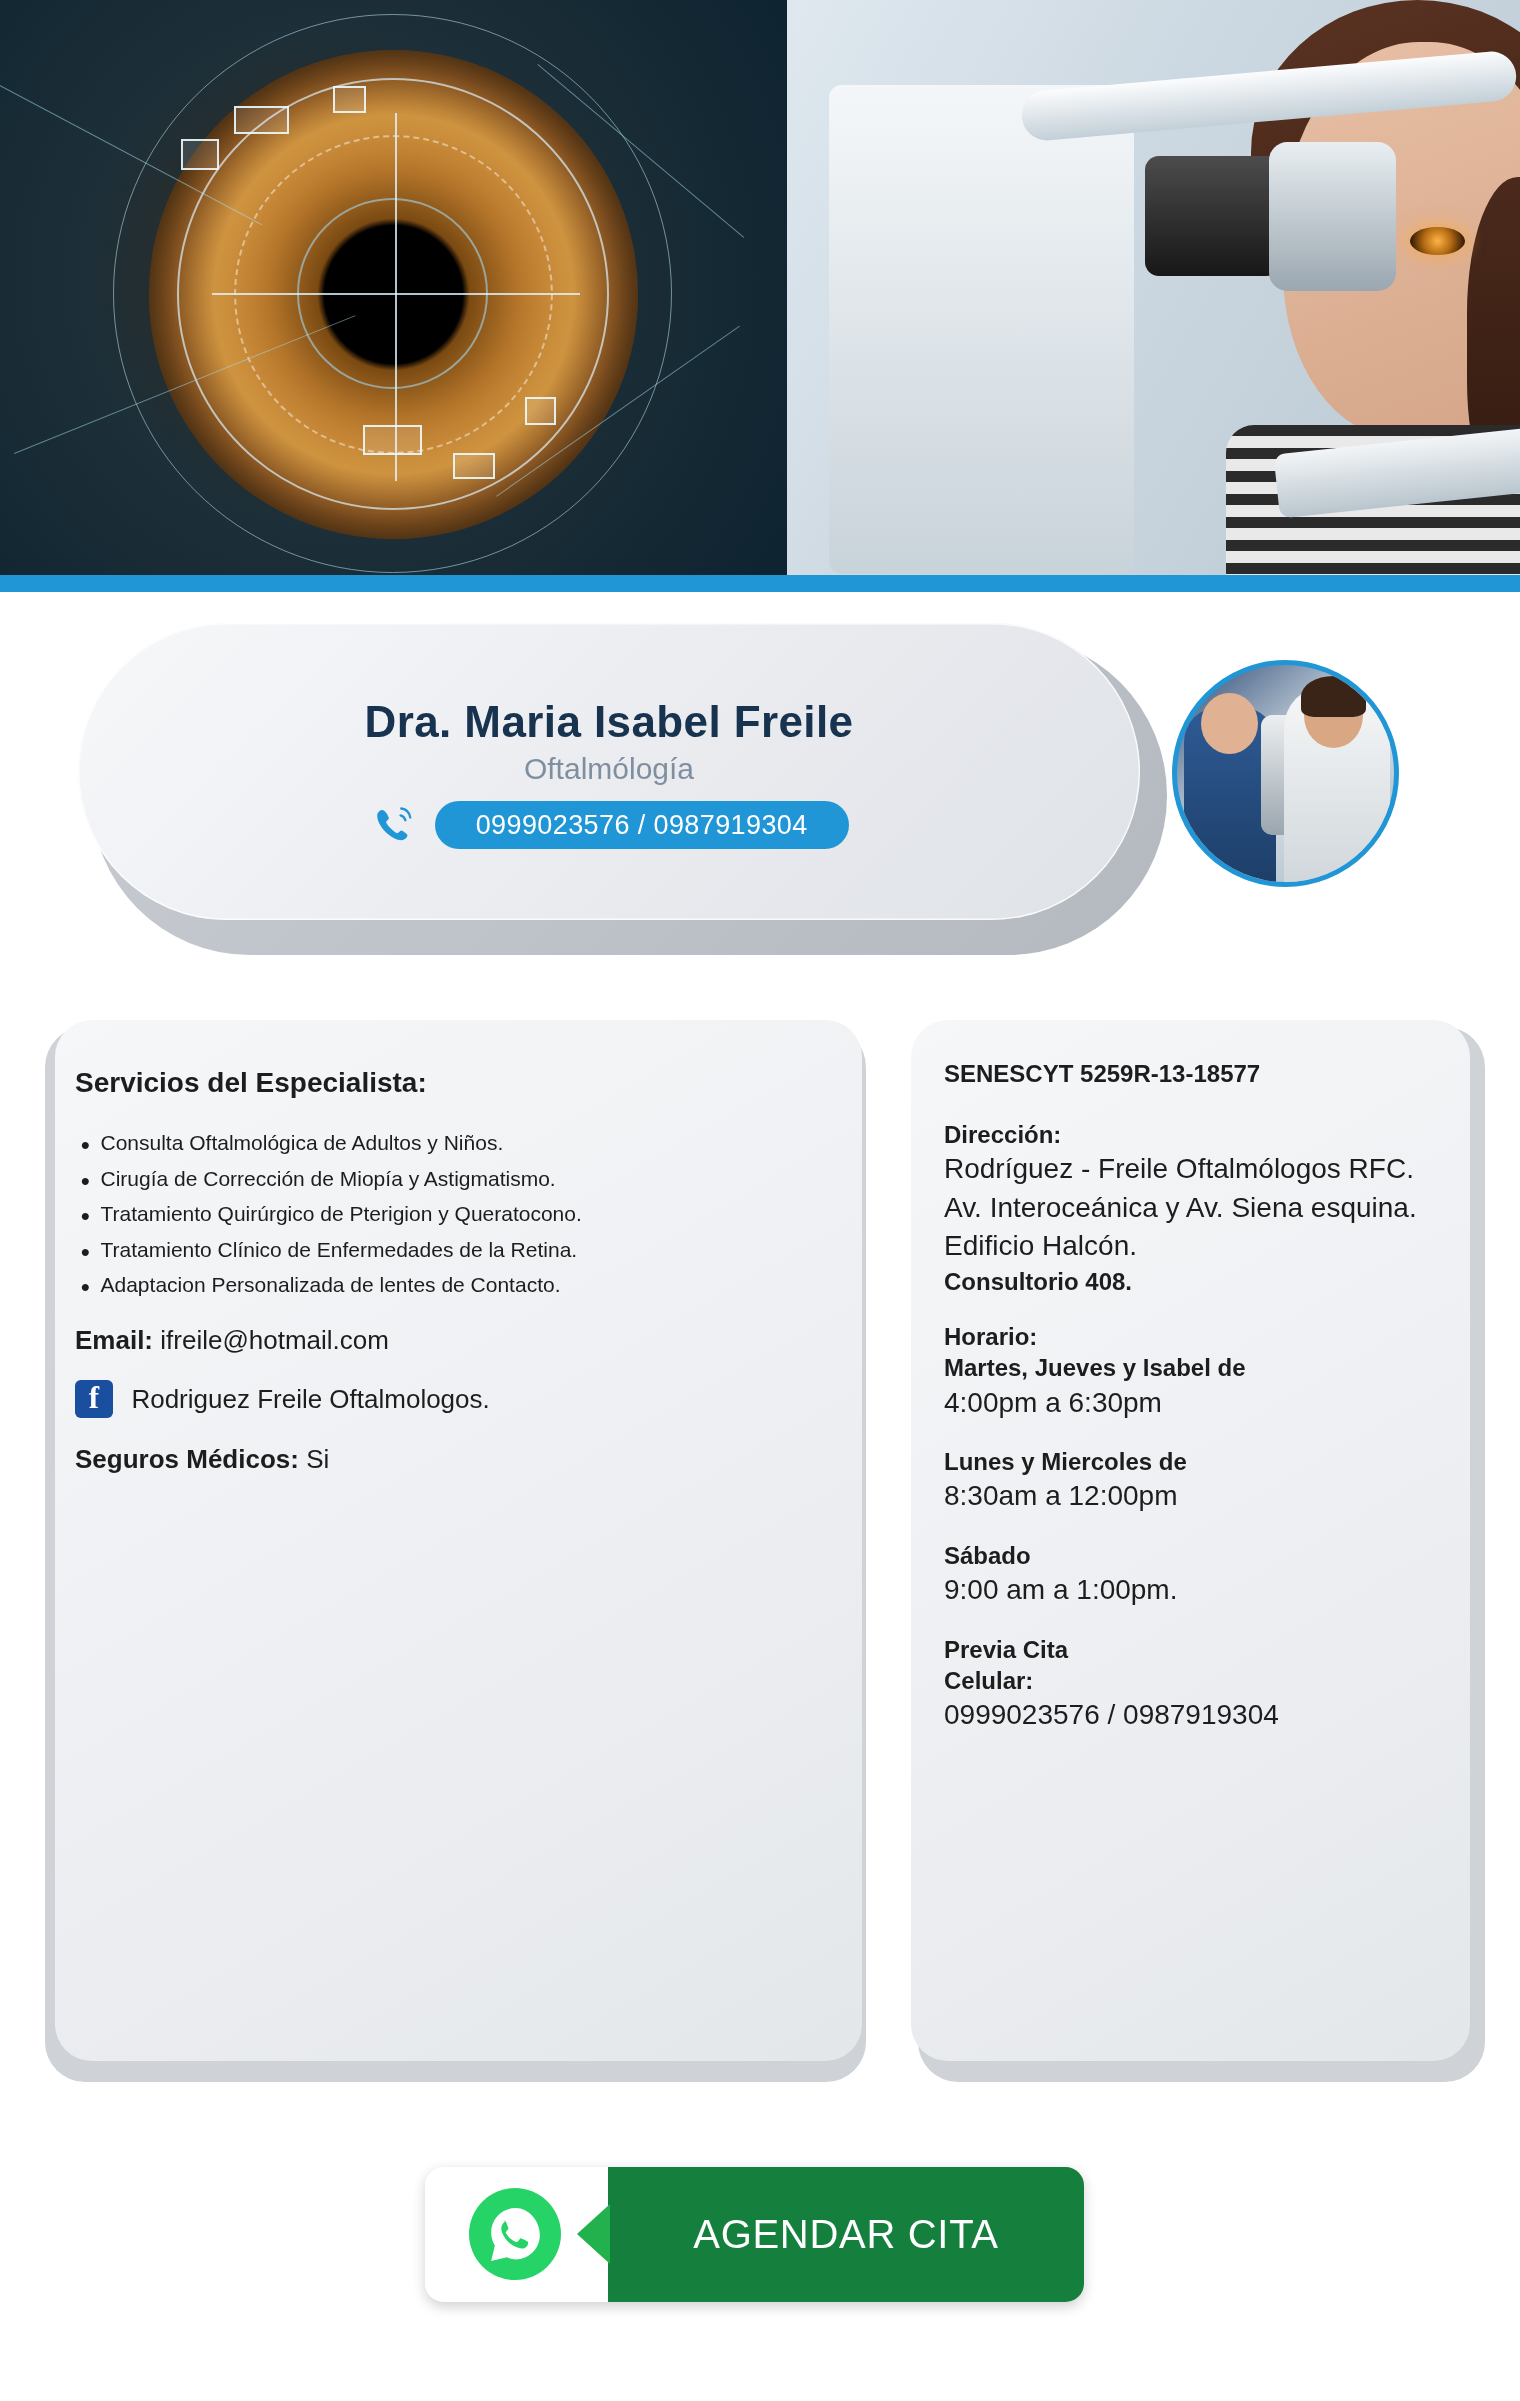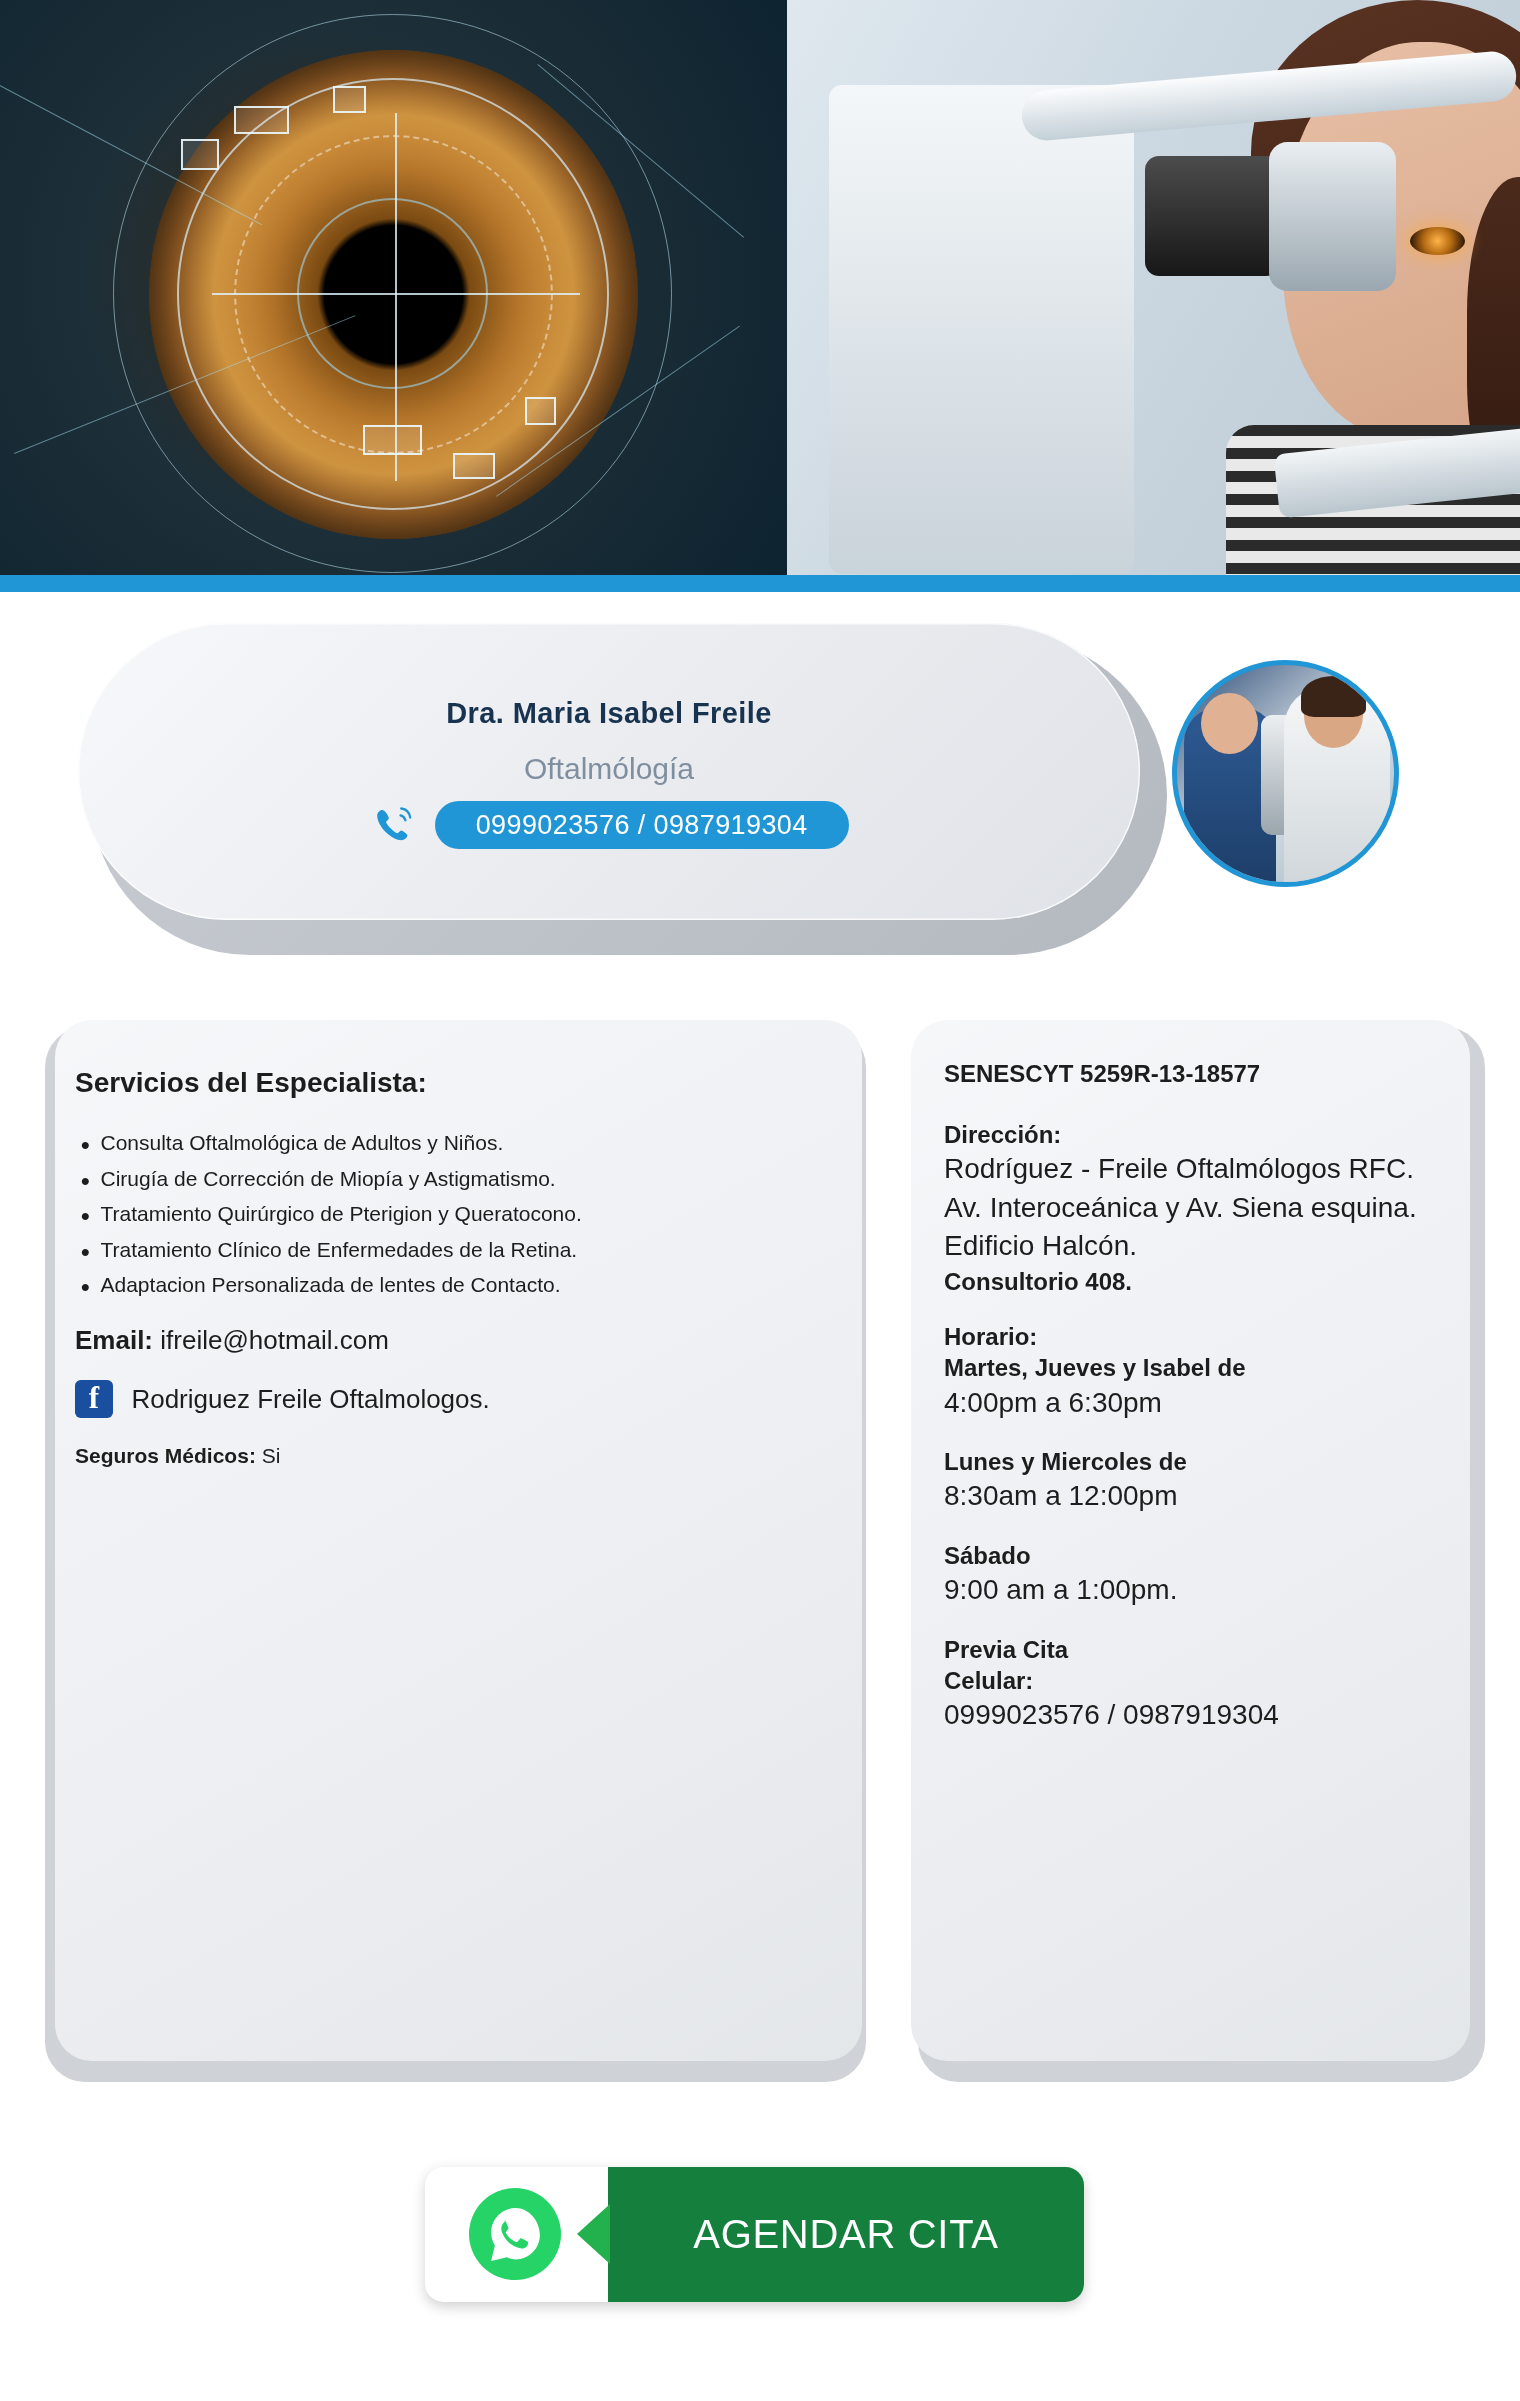--- a/index.html
+++ b/index.html
@@ -162,21 +162,21 @@
     left: 0; top: 0;
     width: 1062px; height: 297px;
     background: linear-gradient(135deg,#f7f8fa 0%, #e9ebef 55%, #dfe2e7 100%);
     border-radius: 149px;
     box-shadow: inset 0 0 0 1.4px rgba(255,255,255,0.8);
   }
   .doctor-name {
     position: absolute;
     left: 0; top: 74px; width: 1062px;
     text-align: center;
-    font-size: 29px;
+    font-size: 44px;
     font-weight: bold;
     color: #18334f;
     letter-spacing: 0.4px;
   }
   .doctor-specialty {
     position: absolute;
     left: 0; top: 129px; width: 1062px;
     text-align: center;
     font-size: 30px;
     color: #7f8fa0;
@@ -321,21 +321,21 @@
     position: absolute;
     left: 0; right: 0; top: 50%;
     transform: translateY(-52%);
     text-align: center;
     color: #ffffff;
     font-family: "Liberation Serif", serif;
     font-size: 31px;
     font-weight: bold;
   }
   .fb-text { font-size: 26px; color: #1d1d1d; }
-  .insurance-row { font-size: 21px; color: #1d1d1d; }
+  .insurance-row { font-size: 26px; color: #1d1d1d; }
 
   .senescyt {
     font-size: 24px;
     font-weight: bold;
     color: #1d1d1d;
     margin-bottom: 31px;
   }
   .blk { margin-bottom: 24px; }
   .blk .lbl {
     font-size: 24px; font-weight: bold; color: #1d1d1d; line-height: 1.3;

